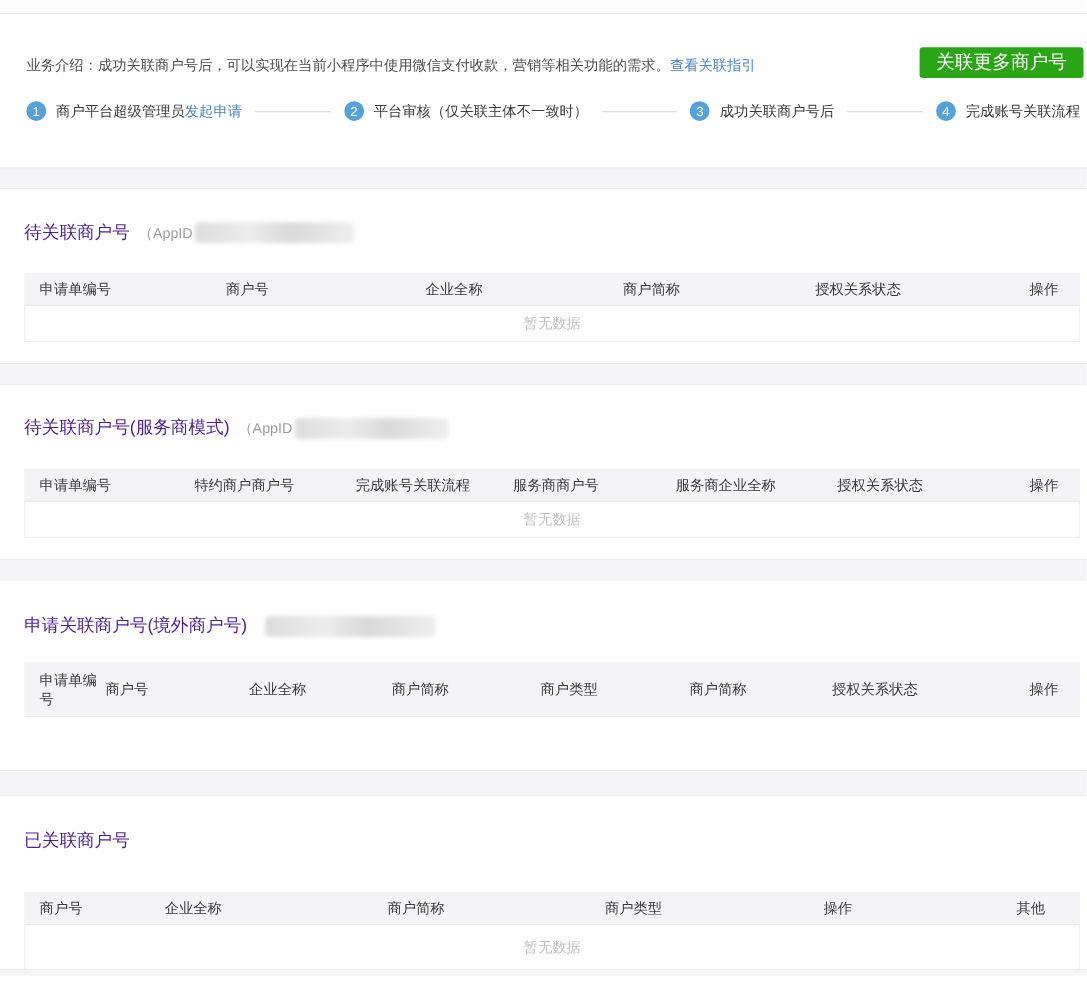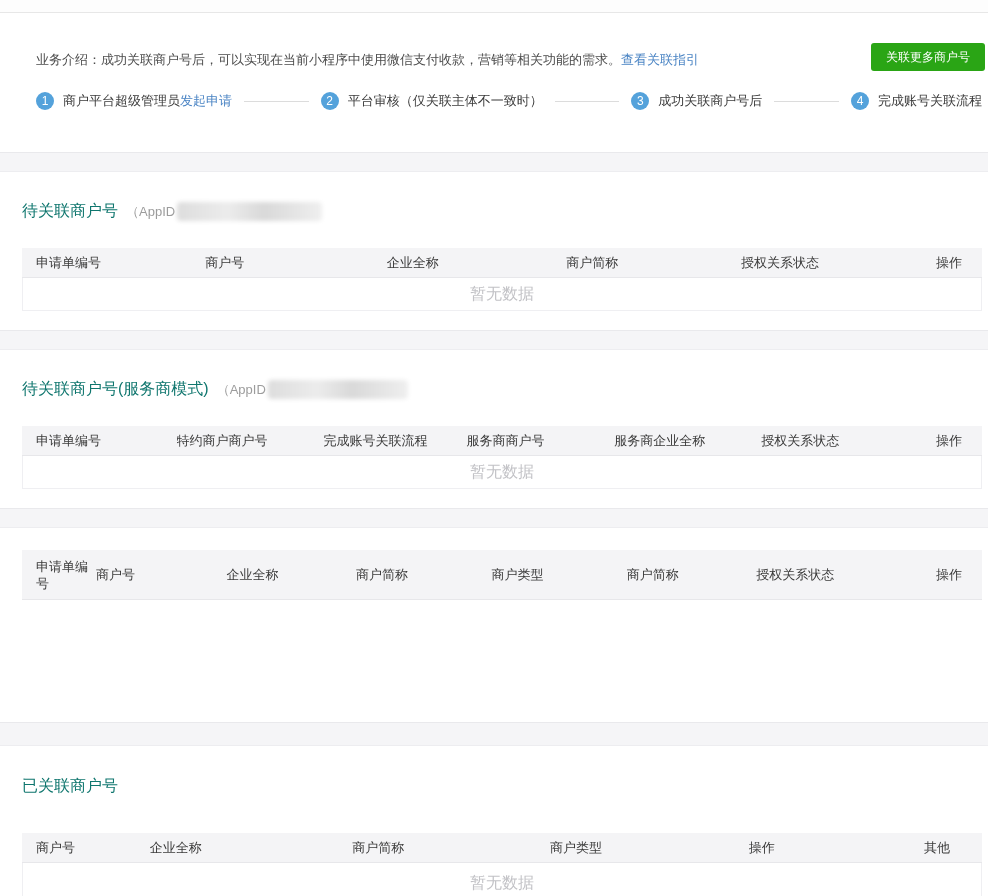--- a/index.html
+++ b/index.html
@@ -6,66 +6,66 @@
   html,body { width: 988px; height: 896px; overflow: hidden; background: #fff;
     font-family: "Liberation Sans", "DejaVu Sans", sans-serif; color: #333; }
 
   .topstrip { height: 13px; background: #fdfdfd; border-bottom: 1px solid #e7e7e7; }
 
   .band { height: 20px; background: #f5f5f7; border-top: 1px solid #e9e9ec; border-bottom: 1px solid #ededf0; }
   .band.tall { height: 24px; }
   .band.bottom { height: 6px; border-bottom: none; }
 
   .card { background: #fff; position: relative; }
-  .card1 { height: 139px; padding-left: 12px; }
+  .card1 { height: 139px; }
   .card-sec { padding-left: 22px; padding-right: 6px; }
   .card2, .card3 { height: 158px; }
   .card4 { height: 172px; }
   .card5 { height: 157px; }
 
   
   .intro { padding: 38px 150px 0 24px; font-size: 13px; color: #4c4c4c; line-height: 18px; white-space: nowrap; }
   .link { color: #4a84c4; text-decoration: none; cursor: pointer; }
   .green-btn { position: absolute; top: 30px; right: 3px; height: 28px; line-height: 28px;
-    padding: 0 15px; background: #2aa515; color: #fff; font-size: 12px; border: none;
+    padding: 0 15px; background: #2aa515; color: #fff; font-size: 17px; border: none;
     border-radius: 3px; cursor: pointer; }
 
   
   .steps { display: flex; align-items: center; margin-top: 23px; padding: 0 6px 0 24px; font-size: 13px; color: #3a3a3a; }
   .step { display: flex; align-items: center; white-space: nowrap; }
   .step-num { width: 18px; height: 18px; border-radius: 50%; background: #54a2db; color: #fff;
     font-size: 12px; display: inline-flex; align-items: center; justify-content: center; margin-right: 9px; flex: none; }
   .connector { flex: 1; height: 1px; background: #dcdcdc; margin: 0 12px; min-width: 30px; }
 
   
   .sec-title-row { padding-top: 29px; display: flex; align-items: center; }
   .card4 .sec-title-row { padding-top: 31px; }
   .card5 .sec-title-row { padding-top: 30px; }
-  .sec-title { font-size: 16px; color: #0f766e; }
+  .sec-title { font-size: 16px; color: #4c1d95; }
   .sec-sub { font-size: 13px; color: #9c9c9c; margin-left: 8px; }
   .blob { display: inline-block; height: 19px; border-radius: 4px; margin-left: 2px;
     background: linear-gradient(90deg,#ddd 0%,#ececec 35%,#d9d9d9 60%,#efefef 100%);
     filter: blur(2px); }
   .blob.b1 { width: 145px; }
   .blob.b2 { width: 140px; }
   .blob.b3 { width: 155px; margin-left: 16px; }
 
   
   .table { margin-top: 26px; }
   .card4 .table { margin-top: 22px; }
   .card5 .table { margin-top: 36px; }
   .thead { display: flex; align-items: center; height: 30px; background: #f4f4f6;
     border-bottom: 1px solid #e7e7ea; font-size: 13px; color: #3a3a3a; }
   .t3 .thead { height: 50px; }
   .cell { flex: none; white-space: nowrap; overflow: hidden; }
   .cell.c1 { padding-left: 14px; }
   .cell.last { flex: 1; text-align: right; padding-right: 20px; }
   .t3 .cell.wrap { white-space: normal; line-height: 17px; }
   .tempty { height: 33px; display: flex; align-items: center; justify-content: center;
-    font-size: 16px; color: #c2c2c6; border: 1px solid #efeff2; border-top: none; }
+    font-size: 13px; color: #c2c2c6; border: 1px solid #efeff2; border-top: none; }
   .t4 .tempty { height: 41px; }
 
   
   .t1 .c1{width:19.1%} .t1 .c2{width:18.9%} .t1 .c3{width:18.7%} .t1 .c4{width:18.2%} .t1 .c5{width:19%}
   .t2 .c1{width:16.1%} .t2 .c2{width:15.3%} .t2 .c3{width:14.9%} .t2 .c4{width:15.4%} .t2 .c5{width:15.3%} .t2 .c6{width:14.5%}
   .t3 .c1{width:7.7%}  .t3 .c2{width:13.6%} .t3 .c3{width:13.5%} .t3 .c4{width:14.1%} .t3 .c5{width:14.1%} .t3 .c6{width:13.5%} .t3 .c7{width:15.5%}
   .t4 .c1{width:13.3%} .t4 .c2{width:21.1%} .t4 .c3{width:20.6%} .t4 .c4{width:20.7%} .t4 .c5{width:16.8%}
   .t4 .cell.last { padding-right: 32px; }
 </style>
 </head>
@@ -140,20 +140,24 @@
       <span class="cell c6">授权关系状态</span>
       <span class="cell last">操作</span>
     </div>
     <div class="tempty">暂无数据</div>
   </div>
 </div>
 
 <div class="band"></div>
 
 <div class="card card-sec card4">
+  <div class="sec-title-row">
+    <span class="sec-title">申请关联商户号(境外商户号)</span>
+    <span class="blob b3"></span>
+  </div>
   <div class="table t3">
     <div class="thead">
       <span class="cell c1 wrap">申请单编号</span>
       <span class="cell c2">商户号</span>
       <span class="cell c3">企业全称</span>
       <span class="cell c4">商户简称</span>
       <span class="cell c5">商户类型</span>
       <span class="cell c6">商户简称</span>
       <span class="cell c7">授权关系状态</span>
       <span class="cell last">操作</span>

